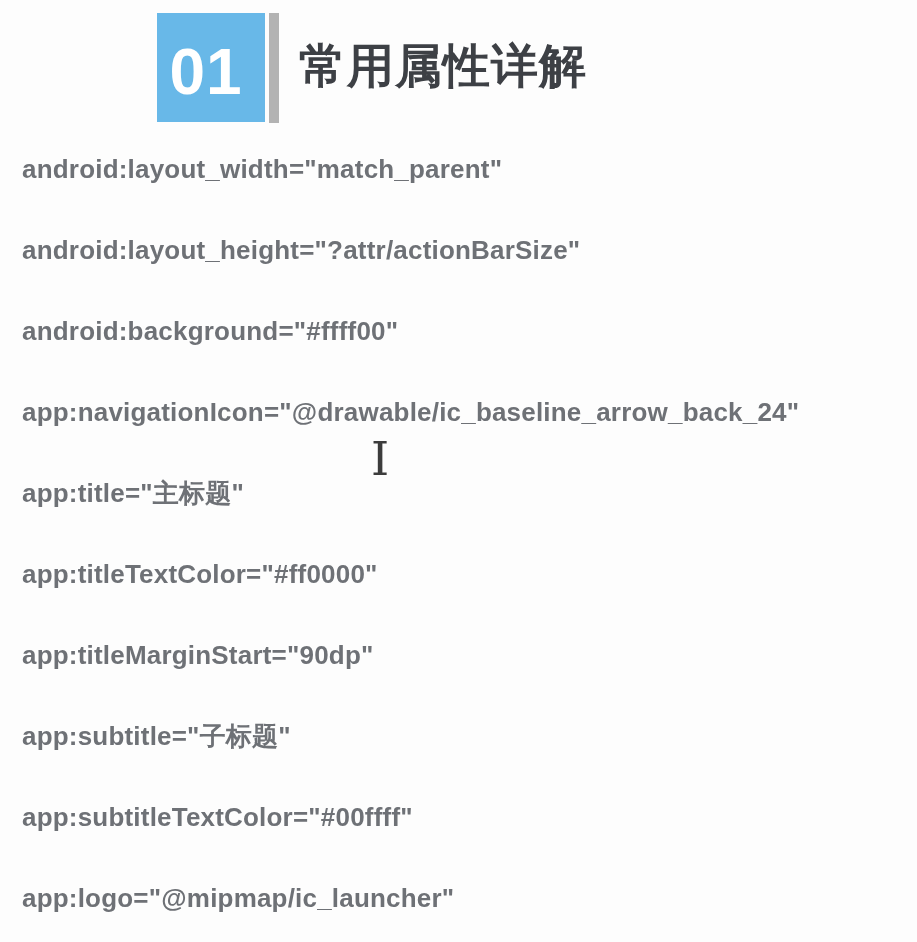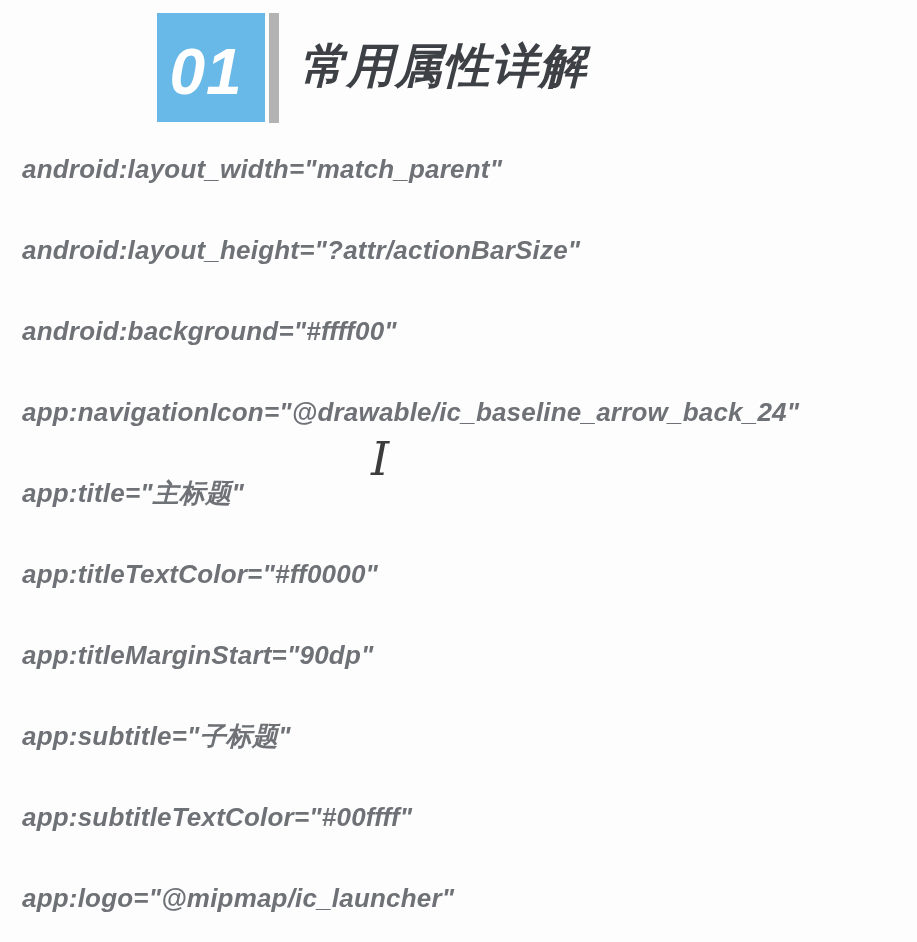--- a/index.html
+++ b/index.html
@@ -4,21 +4,20 @@
 <style>
   * { margin: 0; padding: 0; box-sizing: border-box; }
   html, body { background: #ffffff; }
   .stage {
     position: relative;
     width: 917px;
     height: 942px;
     background: #fdfdfd;
     overflow: hidden;
     font-family: "Liberation Sans", sans-serif;
-    font-style: italic;
   }
   
   .num-box {
     position: absolute;
     left: 157px;
     top: 13px;
     width: 108px;
     height: 109px;
     background: #68b8e8;
     display: flex;

